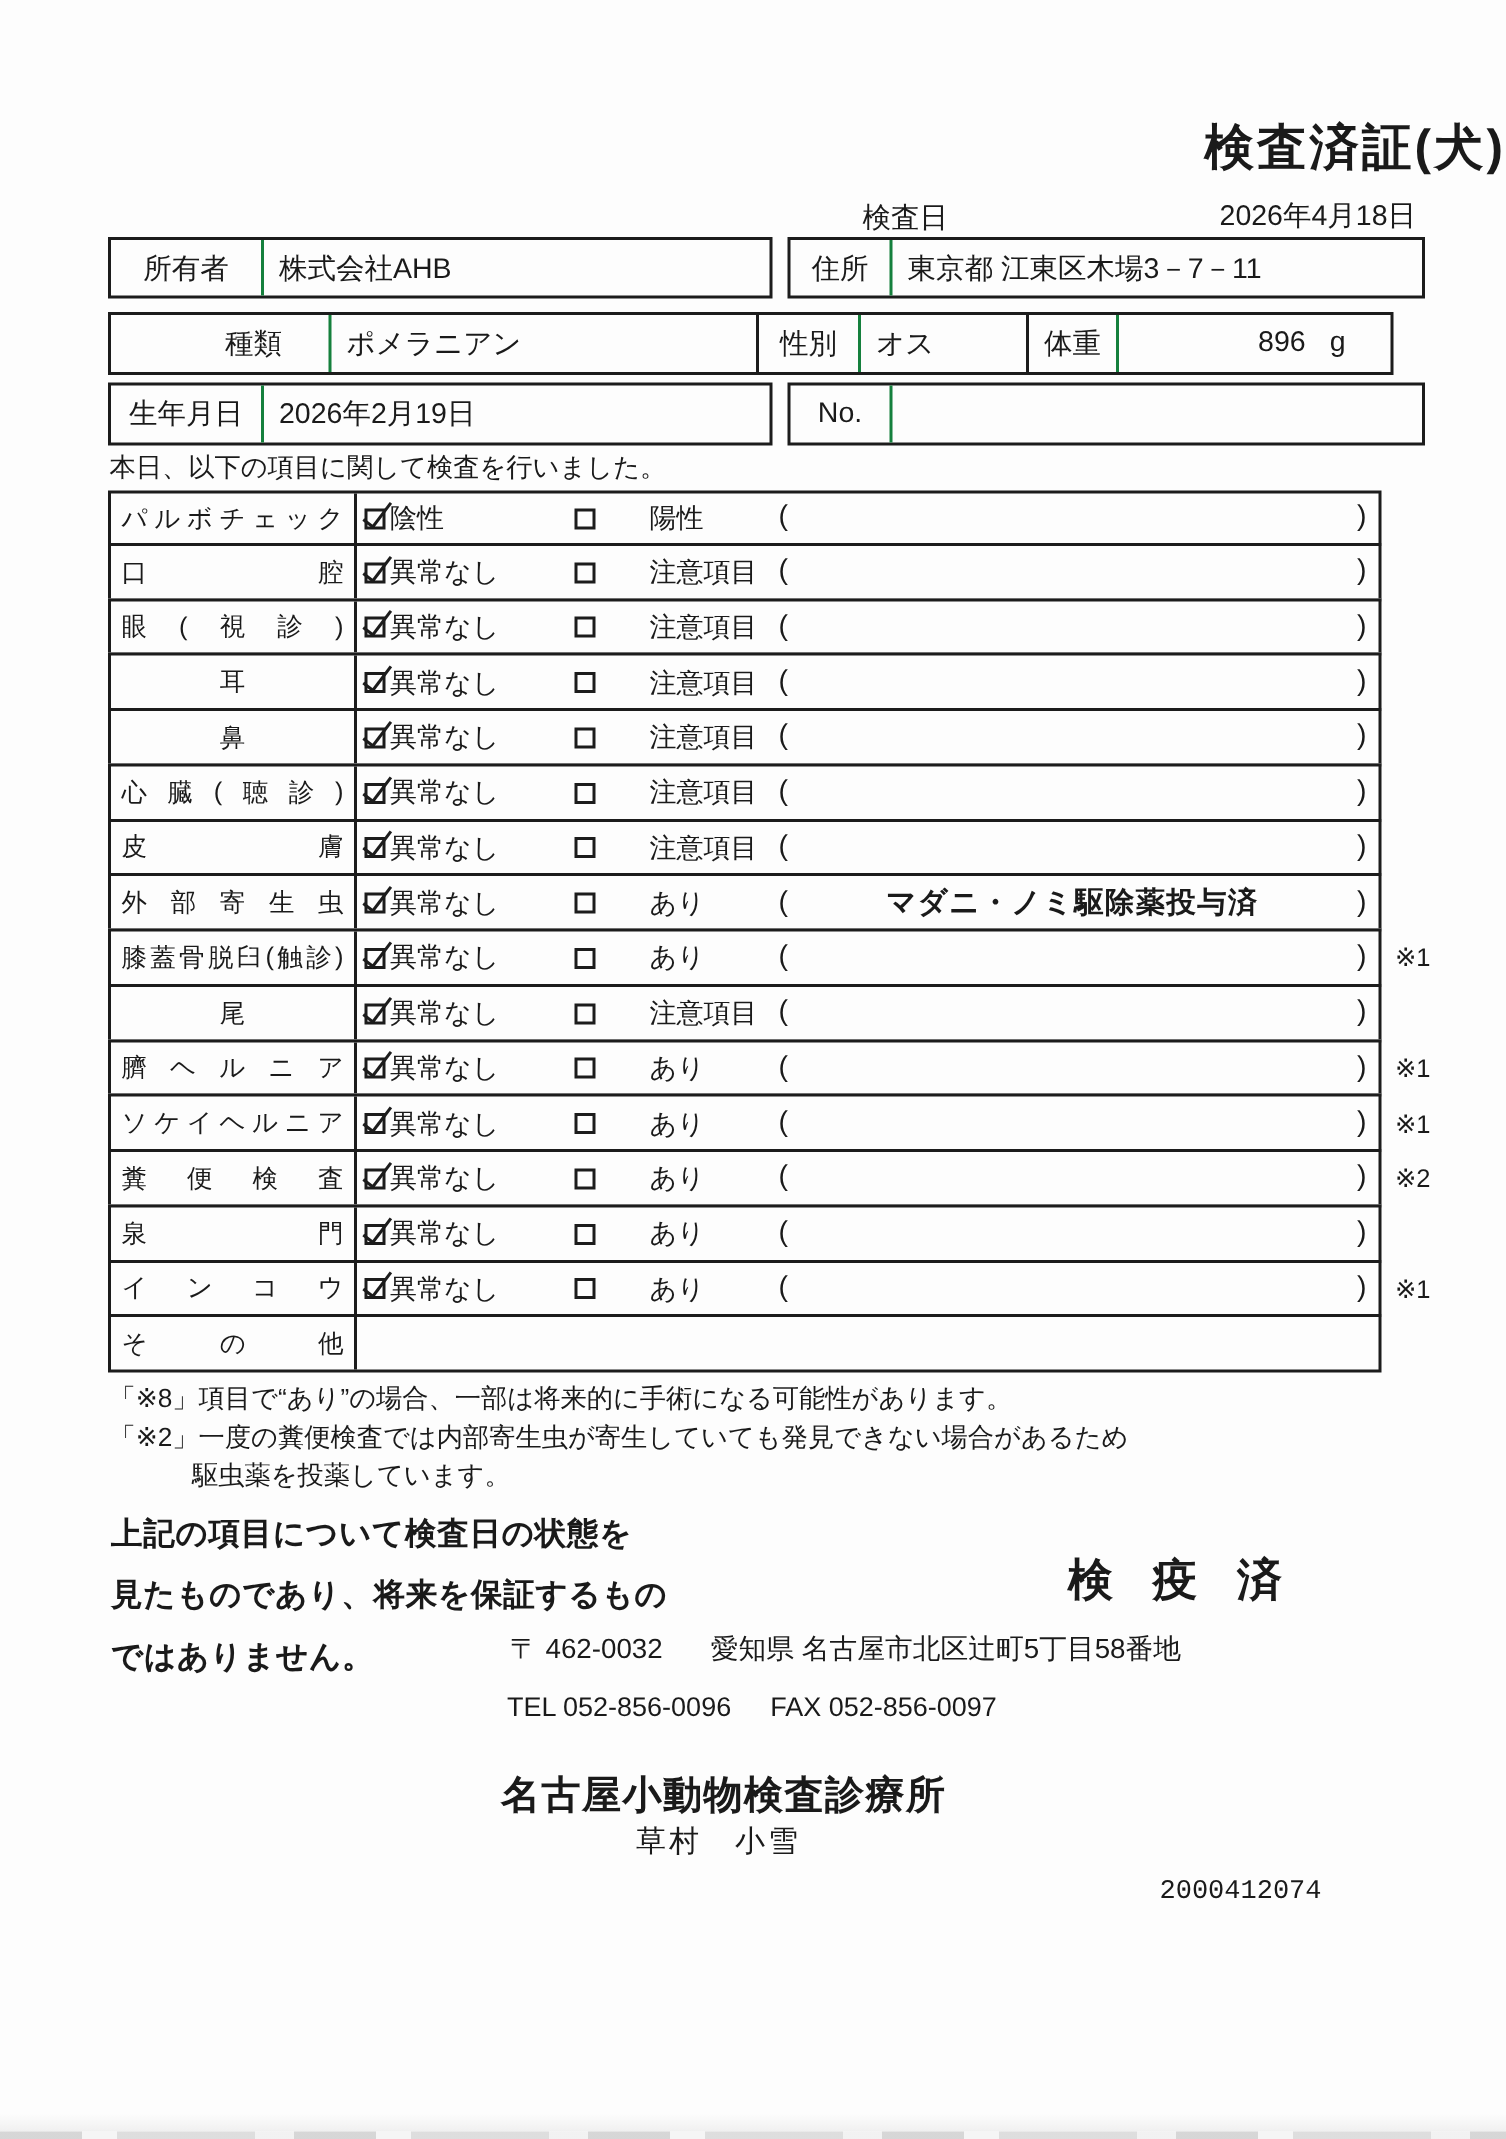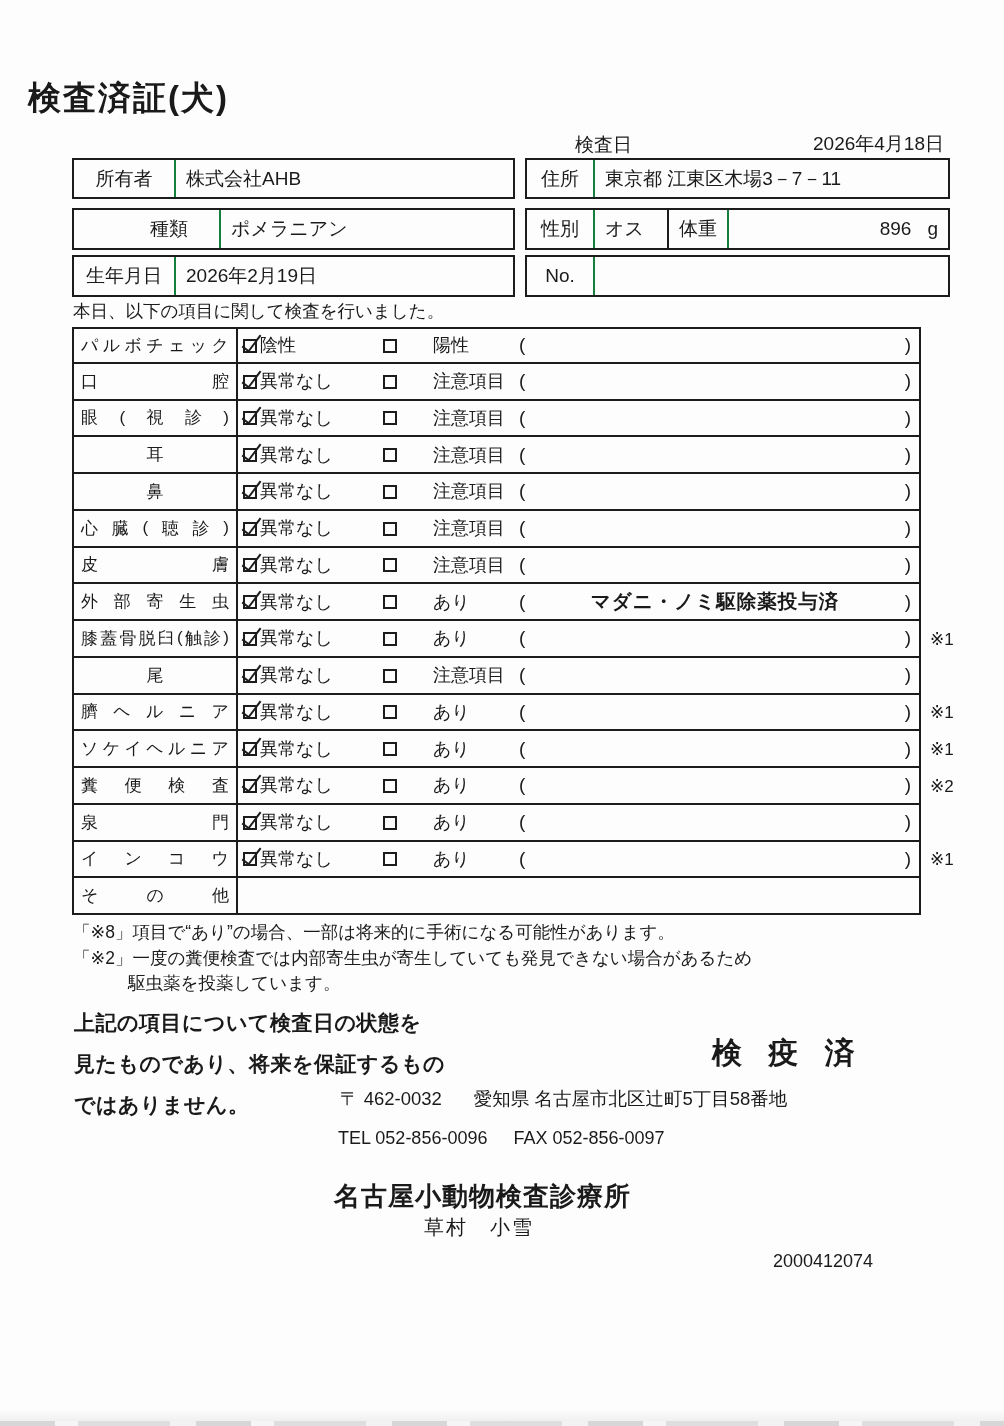--- a/index.html
+++ b/index.html
@@ -1,40 +1,40 @@
 <!DOCTYPE html>
 <html><head>
 <meta charset="utf-8">
 <style>
   * { margin:0; padding:0; box-sizing:border-box; }
   html,body { background:#e9e9e9; }
   body { font-family:"Liberation Sans","DejaVu Sans",sans-serif; color:#1a1a1a; }
   .page { position:relative; width:1004px; height:1426px; background:#fdfdfd; margin:0 auto; overflow:hidden; }
 
-  .title { position:absolute; top:76px; left:0; width:100%; text-align:left; padding-left:28px;
+  .title { position:absolute; top:76px; left:0; width:100%; text-align:right; padding-left:28px;
            font-size:33px; font-weight:600; letter-spacing:2px; }
 
   .examdate-label { position:absolute; top:132px; left:575px; font-size:19px; font-weight:500; }
   .examdate-value { position:absolute; top:131px; right:60px; font-size:19px; font-weight:500; }
 
   .tbox { position:absolute; display:flex; border:2px solid #1c1c1c; background:#fdfdfd; }
   .tcell { display:flex; align-items:center; font-size:19px; }
   .tcell.lbl { justify-content:center; font-weight:500; border-right:2px solid #15803d; }
   .tcell.val { padding-left:10px; font-weight:500; }
   .tcell.div { border-right:2px solid #1c1c1c; }
 
   .owner-a { top:158px; left:72px; width:443px; height:41px; }
   .owner-b { top:158px; left:525px; width:425px; height:41px; }
   .pet-a1  { top:208px; left:72px; width:443px; height:42px;padding-left:45px; }
-  .pet-b1  { top:208px; left:525px; width:425px; height:42px; }
+  .pet-b1  { top:208px; left:504px; width:425px; height:42px; }
   .pet-a2  { top:255px; left:72px; width:443px; height:42px; }
   .pet-b2  { top:255px; left:525px; width:425px; height:42px; }
-  .w102 { width:102px; } .w68 { width:68px; } .w98 { width:74px; } .w60 { width:60px; }
+  .w102 { width:102px; } .w68 { width:68px; } .w98 { width:112px; } .w60 { width:60px; }
   .grow { flex:1; }
-  .weight-val { justify-content:flex-end; gap:16px; padding-right:10px; font-weight:500; }
+  .weight-val { justify-content:flex-end; gap:16px; padding-right:30px; font-weight:500; }
 
   .intro { position:absolute; top:299px; left:73px; font-size:17.5px; font-weight:500; }
 
   .examtable { position:absolute; top:327px; left:72px; width:900px; }
   .erow { display:flex; height:36.75px; }
   .erow-box { width:849px; display:flex; border:2px solid #1c1c1c; margin-top:-2px; background:#fdfdfd; }
   .erow:first-child .erow-box { margin-top:0; }
   .ecell-label { width:164px; border-right:2px solid #1c1c1c; padding:0 7px; font-size:17px; font-weight:500;
                  display:flex; align-items:center; }
   .js-distribute { justify-content:space-between; }
@@ -56,21 +56,21 @@
 
   .disclaimer { position:absolute; top:1002px; left:74px; font-size:21px; font-weight:600;
                 line-height:41px; white-space:pre-line; letter-spacing:0.5px; }
 
   .stamp { position:absolute; top:1033px; left:712px; font-size:30px; font-weight:600; letter-spacing:9px; }
 
   .postal-line { position:absolute; top:1086px; left:340px; display:flex; gap:32px; font-size:18.5px; font-weight:500; }
   .tel-line { position:absolute; top:1128px; left:338px; display:flex; gap:26px; font-size:18px; font-weight:500; }
   .clinic-name { position:absolute; top:1179px; left:334px; font-size:26px; font-weight:600; letter-spacing:1px; }
   .vet-name { position:absolute; top:1214px; left:424px; font-size:20px; font-weight:500; letter-spacing:2px; }
-  .serial { position:absolute; top:1251px; left:773px; font-size:18px; font-weight:500; }
+  .serial { position:absolute; top:1251px; left:773px; font-size:18px; font-weight:500;font-family:Liberation Mono, monospace; }
 
   .scan-shadow { position:absolute; left:0; right:0; bottom:5px; height:12px;
                  background:linear-gradient(#fdfdfd,#f0f0f0); }
   .scan-edge { position:absolute; left:0; right:0; bottom:0; height:5px; opacity:.8;
                background:repeating-linear-gradient(90deg,#cdcdcd 0 55px,#f3f3f3 55px 78px,#d6d6d6 78px 170px,#efefef 170px 196px); }
 </style>
 </head>
 <body>
 
 <div class="page">

